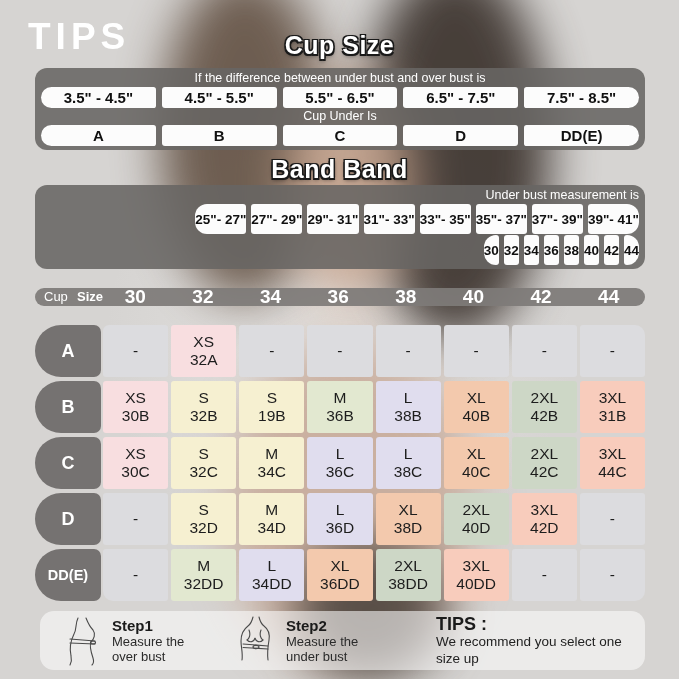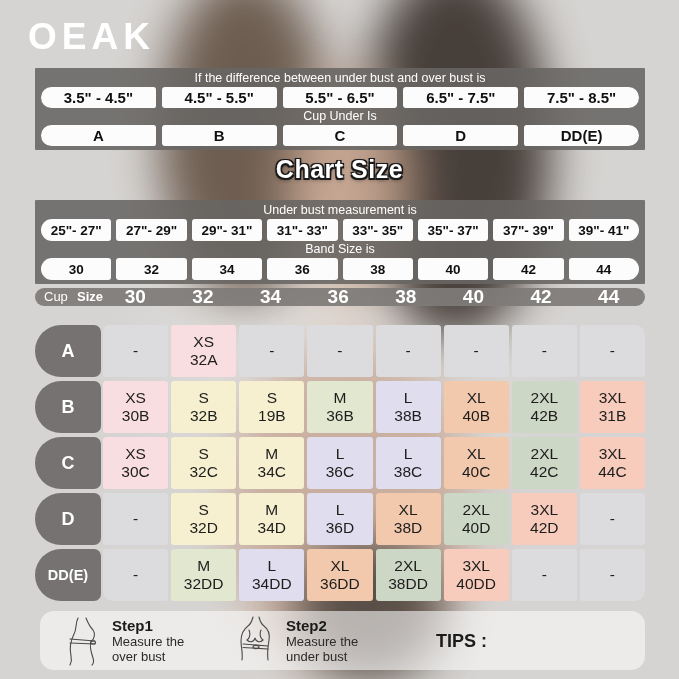--- a/index.html
+++ b/index.html
@@ -21,24 +21,24 @@
     letter-spacing:.5px;}
 
   .sec-title{position:absolute;left:0;right:0;margin:0;text-align:center;color:#fff;
     font-size:25px;font-weight:700;letter-spacing:.5px;
     text-shadow:-1.5px -1.5px 0 #1a1a1a,1.5px -1.5px 0 #1a1a1a,-1.5px 1.5px 0 #1a1a1a,
       1.5px 1.5px 0 #1a1a1a,0 2px 4px rgba(0,0,0,.55);}
   .cup-title{top:31px;}
   .band-title{top:155px;}
 
   .block{position:absolute;left:35px;width:610px;box-sizing:border-box;
-    background:rgba(104,101,99,.88);border-radius:1px;display:flex;flex-direction:column;
+    background:rgba(104,101,99,.88);border-radius:12px;display:flex;flex-direction:column;
     padding:2px 6px 4px;}
   .cup-block{top:68px;height:82px;}
-  .band-block{top:200px;height:84px;}
+  .band-block{top:185px;height:84px;align-items:flex-end;}
   .cond-label{color:#fff;font-size:12.5px;text-align:center;line-height:16px;flex:0 0 16px;}
   .pill-row{display:flex;gap:6px;flex:1;margin-top:1px;}
   .band-block .pill-row{gap:5px;}
   .pill-cell{flex:1;background:#fcfcfc;display:flex;align-items:center;justify-content:center;
     font-size:15px;font-weight:700;color:#101010;border-radius:3px;white-space:nowrap;}
   .band-block .pill-cell{font-size:13.5px;}
   .pill-row .pill-cell:first-child{border-radius:12px 3px 3px 12px;}
   .pill-row .pill-cell:last-child{border-radius:3px 12px 12px 3px;}
 
   .m-header{position:absolute;left:35px;top:288px;width:610px;height:18px;
@@ -80,55 +80,55 @@
 <body>
 
 <div class="stage">
 
   <div class="blob hair-left"></div>
   <div class="blob hair-right"></div>
   <div class="blob skin-mid"></div>
   <div class="blob skin-low"></div>
   <div class="blob dark-low"></div>
 
-  <div class="logo">OEAK</div>
-
+  <div class="logo">TIPS</div>
+
+  <h2 class="sec-title cup-title">Cup Size</h2>
   <section class="block cup-block">
     <div class="cond-label">If the difference between under bust and over bust is</div>
     <div class="pill-row" id="cup-ranges">
         <div class="pill-cell">3.5" - 4.5"</div>
         <div class="pill-cell">4.5" - 5.5"</div>
         <div class="pill-cell">5.5" - 6.5"</div>
         <div class="pill-cell">6.5" - 7.5"</div>
         <div class="pill-cell">7.5" - 8.5"</div>
       </div>
     <div class="cond-label">Cup Under Is</div>
     <div class="pill-row" id="cup-values">
         <div class="pill-cell">A</div>
         <div class="pill-cell">B</div>
         <div class="pill-cell">C</div>
         <div class="pill-cell">D</div>
         <div class="pill-cell">DD(E)</div>
       </div>
   </section>
 
-  <h2 class="sec-title band-title">Chart Size</h2>
+  <h2 class="sec-title band-title">Band Band</h2>
   <section class="block band-block">
     <div class="cond-label">Under bust measurement is</div>
     <div class="pill-row" id="band-ranges">
         <div class="pill-cell">25"- 27"</div>
         <div class="pill-cell">27"- 29"</div>
         <div class="pill-cell">29"- 31"</div>
         <div class="pill-cell">31"- 33"</div>
         <div class="pill-cell">33"- 35"</div>
         <div class="pill-cell">35"- 37"</div>
         <div class="pill-cell">37"- 39"</div>
         <div class="pill-cell">39"- 41"</div>
       </div>
-    <div class="cond-label">Band Size is</div>
     <div class="pill-row" id="band-values">
         <div class="pill-cell">30</div>
         <div class="pill-cell">32</div>
         <div class="pill-cell">34</div>
         <div class="pill-cell">36</div>
         <div class="pill-cell">38</div>
         <div class="pill-cell">40</div>
         <div class="pill-cell">42</div>
         <div class="pill-cell">44</div>
       </div>
@@ -327,16 +327,17 @@
         <ellipse cx="20" cy="31" rx="3" ry="1.6"></ellipse>
       </svg>
     </div>
     <div class="step">
       <div class="step-title">Step2</div>
       <div class="step-line">Measure the</div>
       <div class="step-line">under bust</div>
     </div>
     <div class="tips">
       <div class="tips-title">TIPS :</div>
+      <div class="tips-line">We recommend you select one size up</div>
     </div>
   </footer>
 
 </div>
 
 </body></html>

